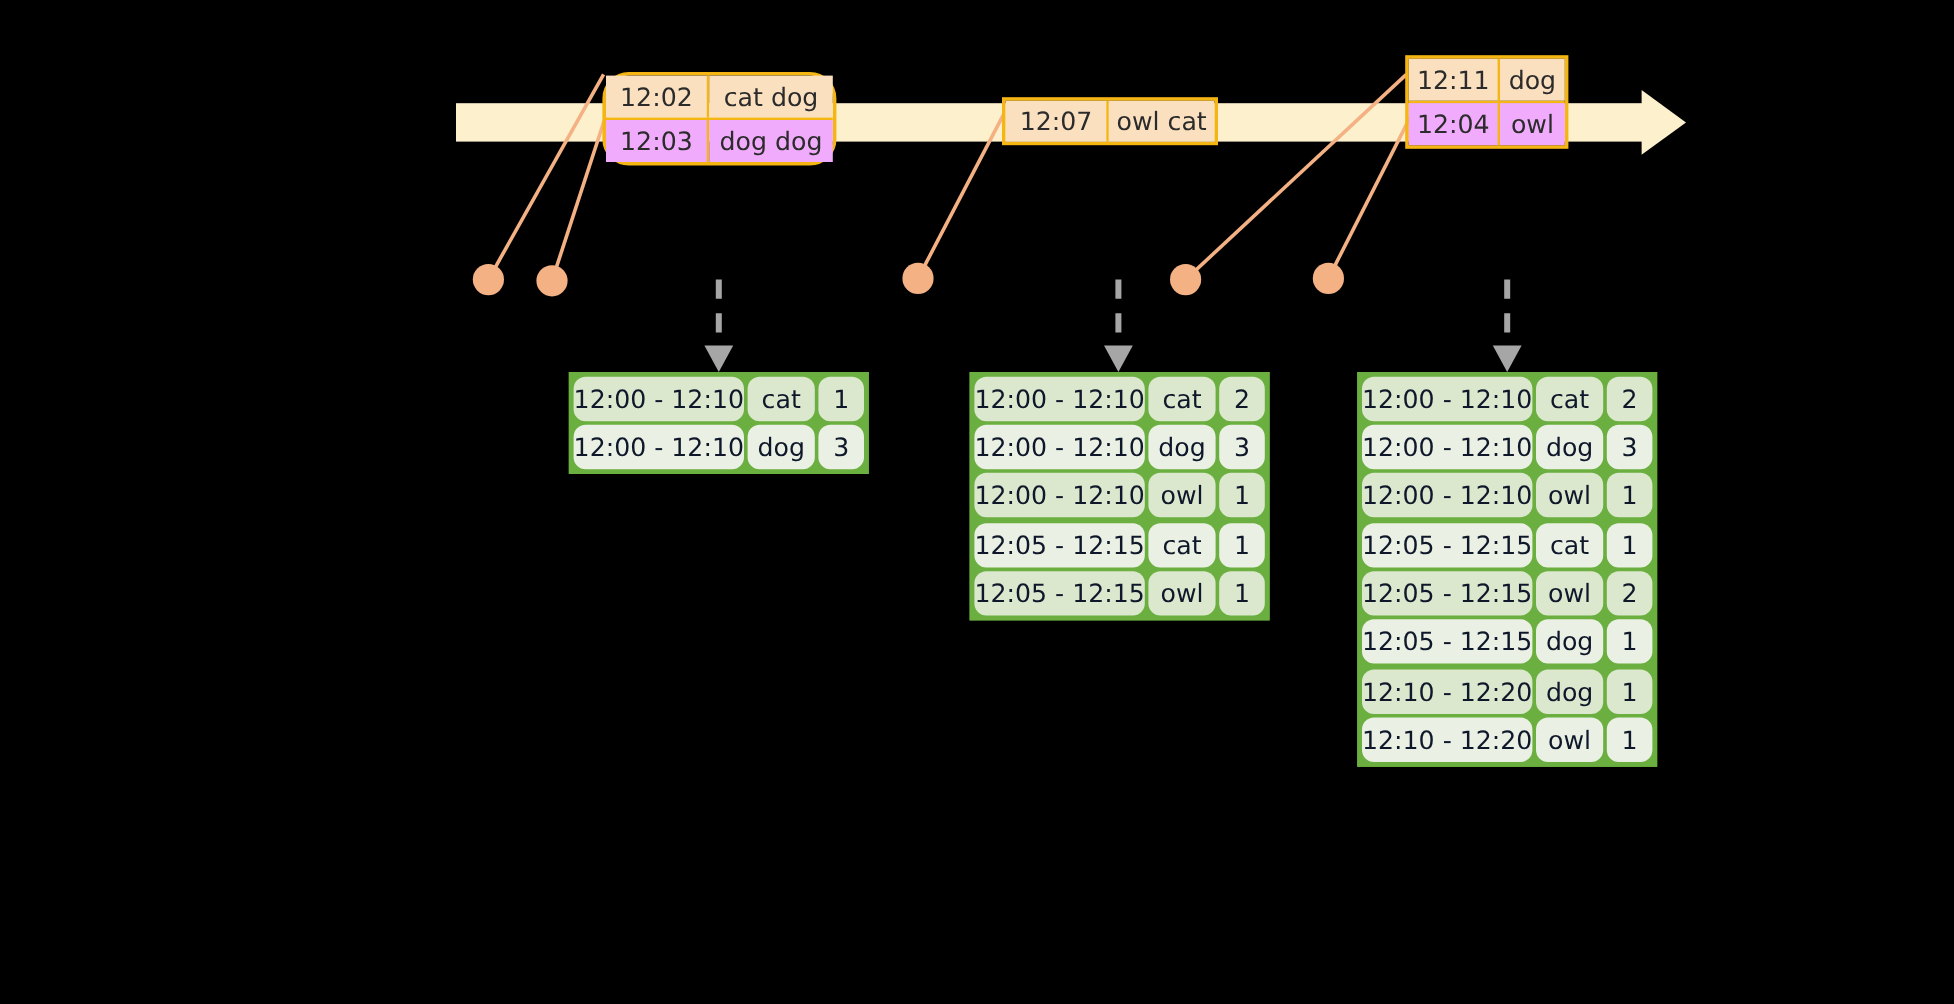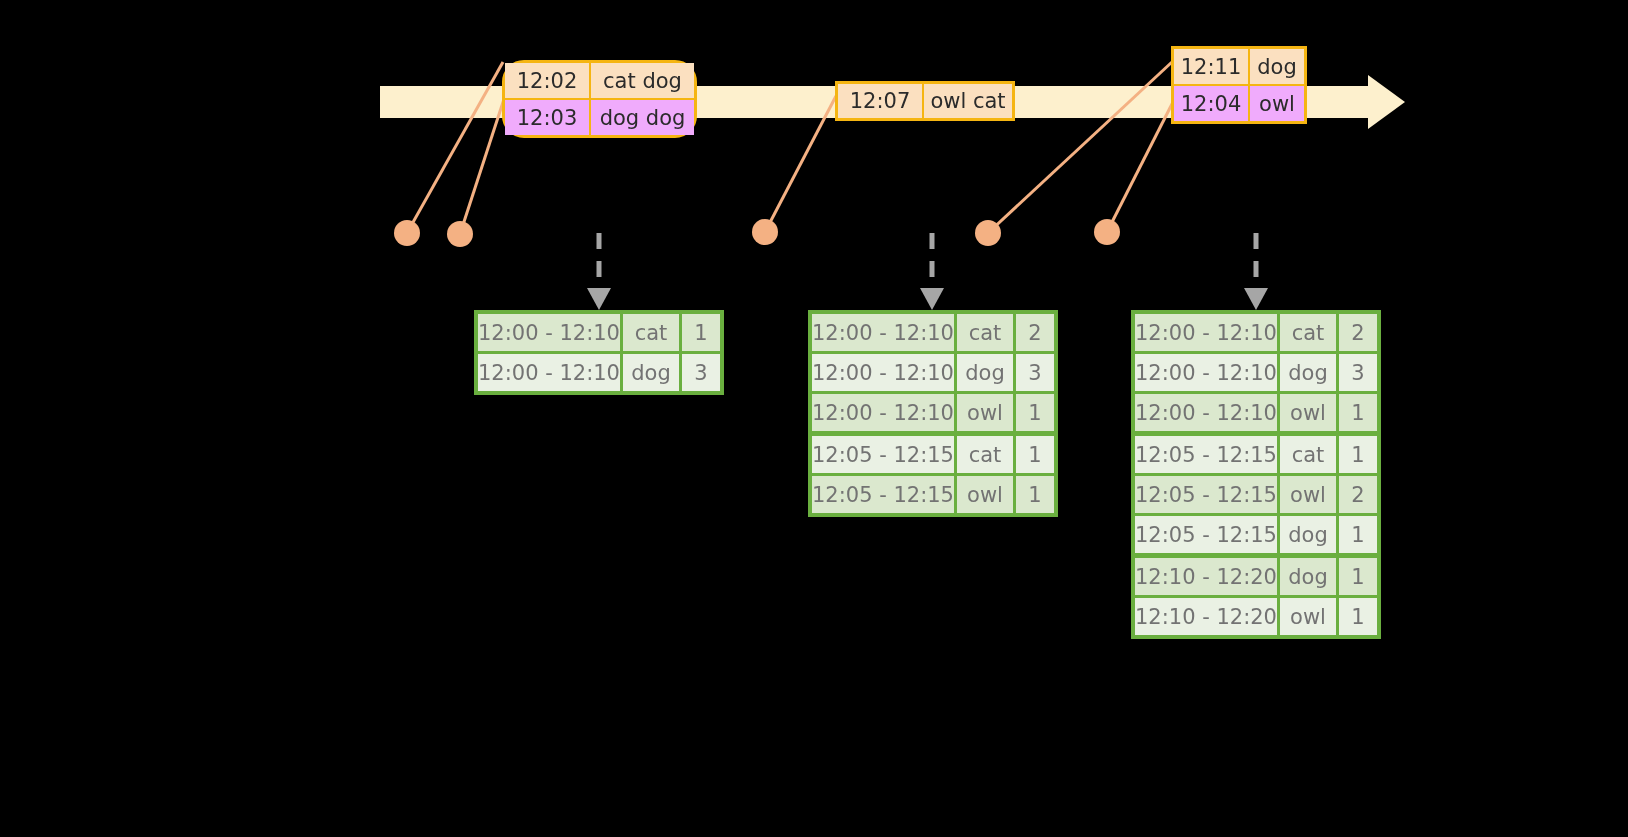--- a/index.html
+++ b/index.html
@@ -26,21 +26,21 @@
   .dot{position:absolute;width:26px;height:26px;border-radius:50%;
        background:#f4b183;}
   svg.lines{position:absolute;left:0;top:0;width:1628px;height:837px;
        pointer-events:none;}
 
   
   .gt{position:absolute;border:4px solid #6aaf3f;box-sizing:border-box;
       display:flex;flex-direction:column;background:#6aaf3f;}
   .gt-row{display:flex;}
   .gt td, .gt .c{display:flex;align-items:center;justify-content:center;
-      font-size:21px;color:#737373;white-space:nowrap;box-sizing:border-box;}
+      font-size:21px;color:#0f172a;white-space:nowrap;box-sizing:border-box;border-radius:10px;}
   .gt-row .c-win{width:150px;height:37px;}
   .gt-row .c-word{width:62px;height:37px;}
   .gt-row .c-cnt{width:42px;height:37px;}
   .gt-row.sh .c{background:#dbe8ce;}
   .gt-row.lt .c{background:#eaf1e4;}
   .gt-row .c + .c{margin-left:3px;}
   .gt-row + .gt-row{margin-top:3px;}
   .gt-row.grp{margin-top:5px;}
 </style>
 </head>

